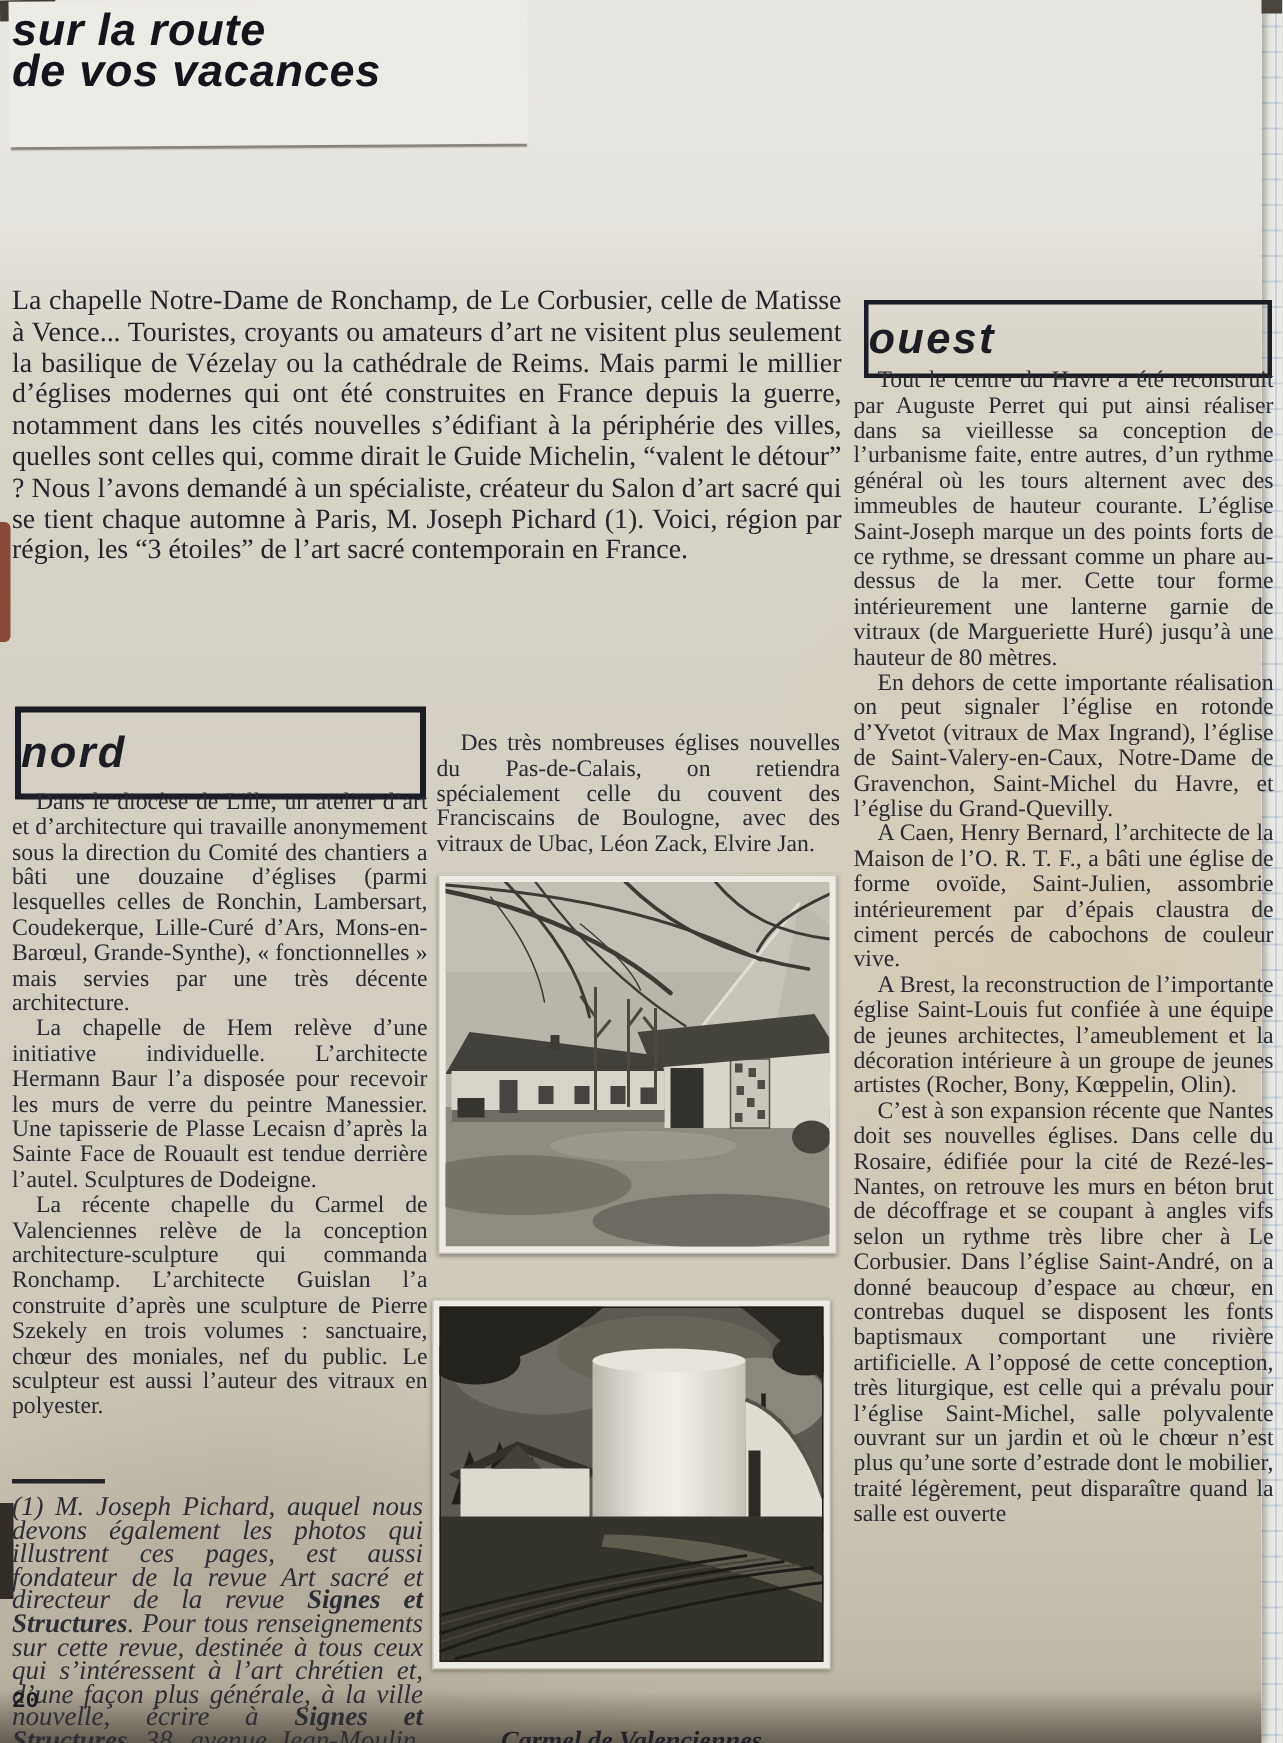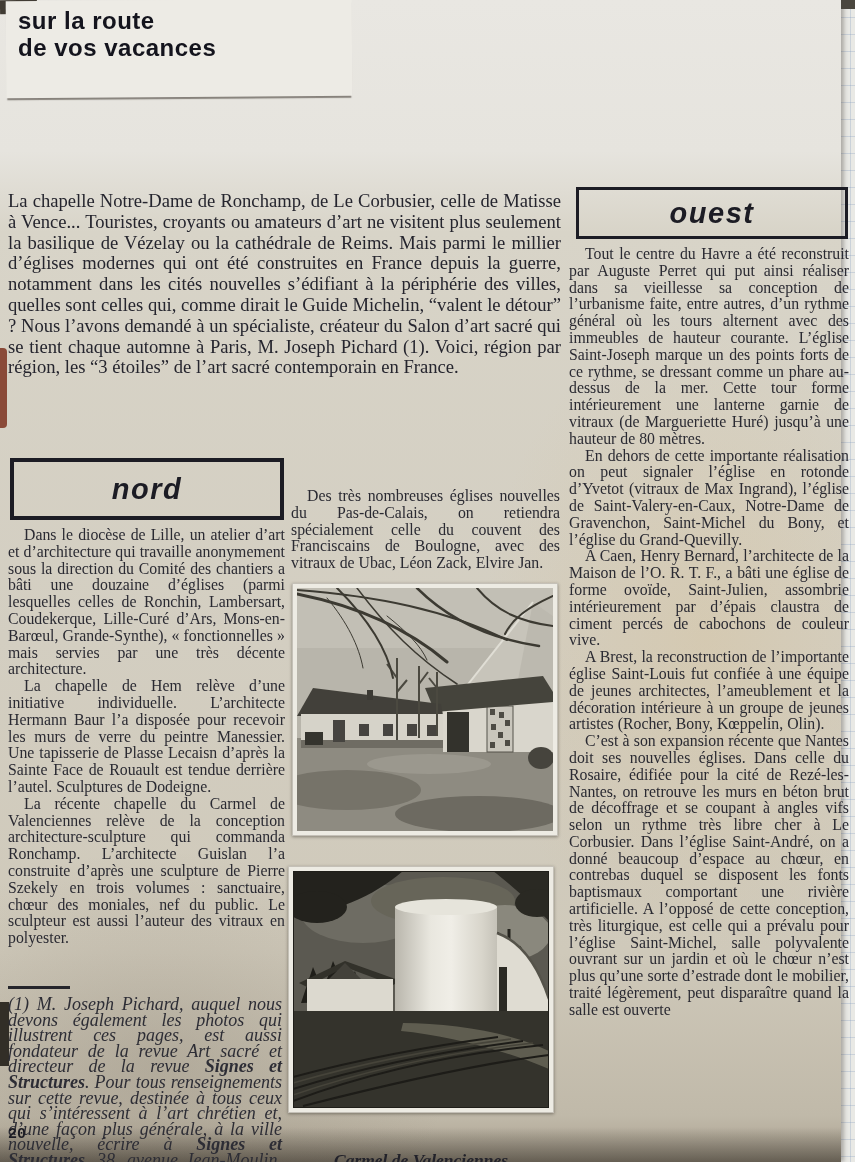--- a/index.html
+++ b/index.html
@@ -17,28 +17,28 @@
       radial-gradient(ellipse 420px 300px at 160px 1060px, rgba(120,110,95,0.25), rgba(0,0,0,0) 70%),
       linear-gradient(180deg,#e9e7e2 0%,#e6e4de 13%,#d8d4c8 20%,#d3cec1 55%,#cfc9ba 82%,#c0b9a9 96%,#a89f8e 100%);
     box-shadow:3px 0 4px rgba(60,55,45,0.35);}
   .artifact{position:absolute;}
   .corner-strip-tl{left:0;top:0;width:37px;height:14px;background:#413c34;transform:rotate(-1deg);}
   .mark-tr{right:0;top:0;width:14px;height:9px;background:#4a463e;}
   .mark-red{left:0;top:348px;width:7px;height:80px;background:#8a4a38;border-radius:0 4px 4px 0;}
   .mark-dark-bl{left:0;top:1002px;width:9px;height:64px;background:#322e27;}
   .kicker-slip{position:absolute;left:6px;top:0;width:346px;height:97px;background:#edebe5;
     box-shadow:0 3px 1px -1px rgba(55,48,40,0.55);transform:rotate(-0.4deg);}
-  .kicker{position:absolute;left:18px;top:7px;font-family:"Liberation Sans",sans-serif;
-    font-weight:700;font-size:24px;line-height:27px;color:#14141d;letter-spacing:0.5px;}
+  .kicker{position:absolute;left:8px;top:7px;font-family:"Liberation Sans",sans-serif;
+    font-style:italic;font-weight:700;font-size:30px;line-height:27px;color:#14141d;letter-spacing:0.5px;}
   .headline{position:absolute;left:348px;top:4px;width:506px;text-align:center;color:#15151d;}
   .headline .l{font-family:"Liberation Sans",sans-serif;font-weight:700;font-size:45px;
     letter-spacing:-1px;line-height:53px;white-space:nowrap;transform:scaleY(1.12);transform-origin:center top;}
   .intro{position:absolute;left:8px;top:191px;width:553px;font-family:Liberation Serif, serif;
     font-size:18.6px;line-height:20.8px;text-align:justify;color:#25252e;font-weight:500;}
-  .secbox{position:absolute;border:4px solid #1c1c24;display:flex;align-items:center;justify-content:center;}
+  .secbox{position:absolute;border:4px solid #1c1c24;display:flex;align-items:center;justify-content:flex-start;margin-top:13px;}
   .nord-box{left:10px;top:458px;width:266px;height:54px;}
   .ouest-box{left:576px;top:187px;width:266px;height:46px;border-width:3px;}
   .secbox span{font-family:"Liberation Sans",sans-serif;font-style:italic;font-weight:700;
     font-size:29px;color:#1c1c24;letter-spacing:1.5px;}
   .coltext p{margin:0;text-indent:16px;font-family:"Liberation Serif",serif;
     font-size:15.8px;line-height:16.8px;text-align:justify;color:#2a2a32;}
   .col-left{position:absolute;left:8px;top:527px;width:277px;}
   .col-mid{position:absolute;left:291px;top:448px;width:269px;margin-top:40px;}
   .col-right{position:absolute;left:569px;top:246px;width:280px;}
   .photo{position:absolute;background:#edebe3;padding:5px;box-sizing:border-box;
@@ -191,21 +191,21 @@
       <rect x="0" y="0" width="256" height="237" fill="none" stroke="#1f1e19" stroke-width="2"></rect>
     </svg>
   </div>
   <div class="caption caption2">Carmel de Valenciennes</div>
 
   <div class="secbox ouest-box">
     <span>ouest</span>
   </div>
   <div class="coltext col-right">
     <p>Tout le centre du Havre a été reconstruit par Auguste Perret qui put ainsi réaliser dans sa vieillesse sa conception de l’urbanisme faite, entre autres, d’un rythme général où les tours alternent avec des immeubles de hauteur courante. L’église Saint-Joseph marque un des points forts de ce rythme, se dressant comme un phare au-dessus de la mer. Cette tour forme intérieurement une lanterne garnie de vitraux (de Margueriette Huré) jusqu’à une hauteur de 80 mètres.</p>
-    <p>En dehors de cette importante réalisation on peut signaler l’église en rotonde d’Yvetot (vitraux de Max Ingrand), l’église de Saint-Valery-en-Caux, Notre-Dame de Gravenchon, Saint-Michel du Bony, et l’église du Grand-Quevilly.</p>
+    <p>En dehors de cette importante réalisation on peut signaler l’église en rotonde d’Yvetot (vitraux de Max Ingrand), l’église de Saint-Valery-en-Caux, Notre-Dame de Gravenchon, Saint-Michel du Havre, et l’église du Grand-Quevilly.</p>
     <p>A Caen, Henry Bernard, l’architecte de la Maison de l’O. R. T. F., a bâti une église de forme ovoïde, Saint-Julien, assombrie intérieurement par d’épais claustra de ciment percés de cabochons de couleur vive.</p>
     <p>A Brest, la reconstruction de l’importante église Saint-Louis fut confiée à une équipe de jeunes architectes, l’ameublement et la décoration intérieure à un groupe de jeunes artistes (Rocher, Bony, Kœppelin, Olin).</p>
     <p>C’est à son expansion récente que Nantes doit ses nouvelles églises. Dans celle du Rosaire, édifiée pour la cité de Rezé-les-Nantes, on retrouve les murs en béton brut de décoffrage et se coupant à angles vifs selon un rythme très libre cher à Le Corbusier. Dans l’église Saint-André, on a donné beaucoup d’espace au chœur, en contrebas duquel se disposent les fonts baptismaux comportant une rivière artificielle. A l’opposé de cette conception, très liturgique, est celle qui a prévalu pour l’église Saint-Michel, salle polyvalente ouvrant sur un jardin et où le chœur n’est plus qu’une sorte d’estrade dont le mobilier, traité légèrement, peut disparaître quand la salle est ouverte</p>
   </div>
 
   <div class="fn-rule"></div>
   <div class="footnote"><span>(1) M. Joseph Pichard, auquel nous devons également les photos qui illustrent ces pages, est aussi fondateur de la revue Art sacré et directeur de la revue </span><span class="fn-b">Signes et Structures</span><span>. Pour tous renseignements sur cette revue, destinée à tous ceux qui s’intéressent à l’art chrétien et, d’une façon plus générale, à la ville nouvelle, écrire à </span><span class="fn-b">Signes et Structures</span><span>, 38, avenue Jean-Moulin, Paris-14ᵉ.</span></div>
 
   <div class="page-num">20</div>
 </div>

